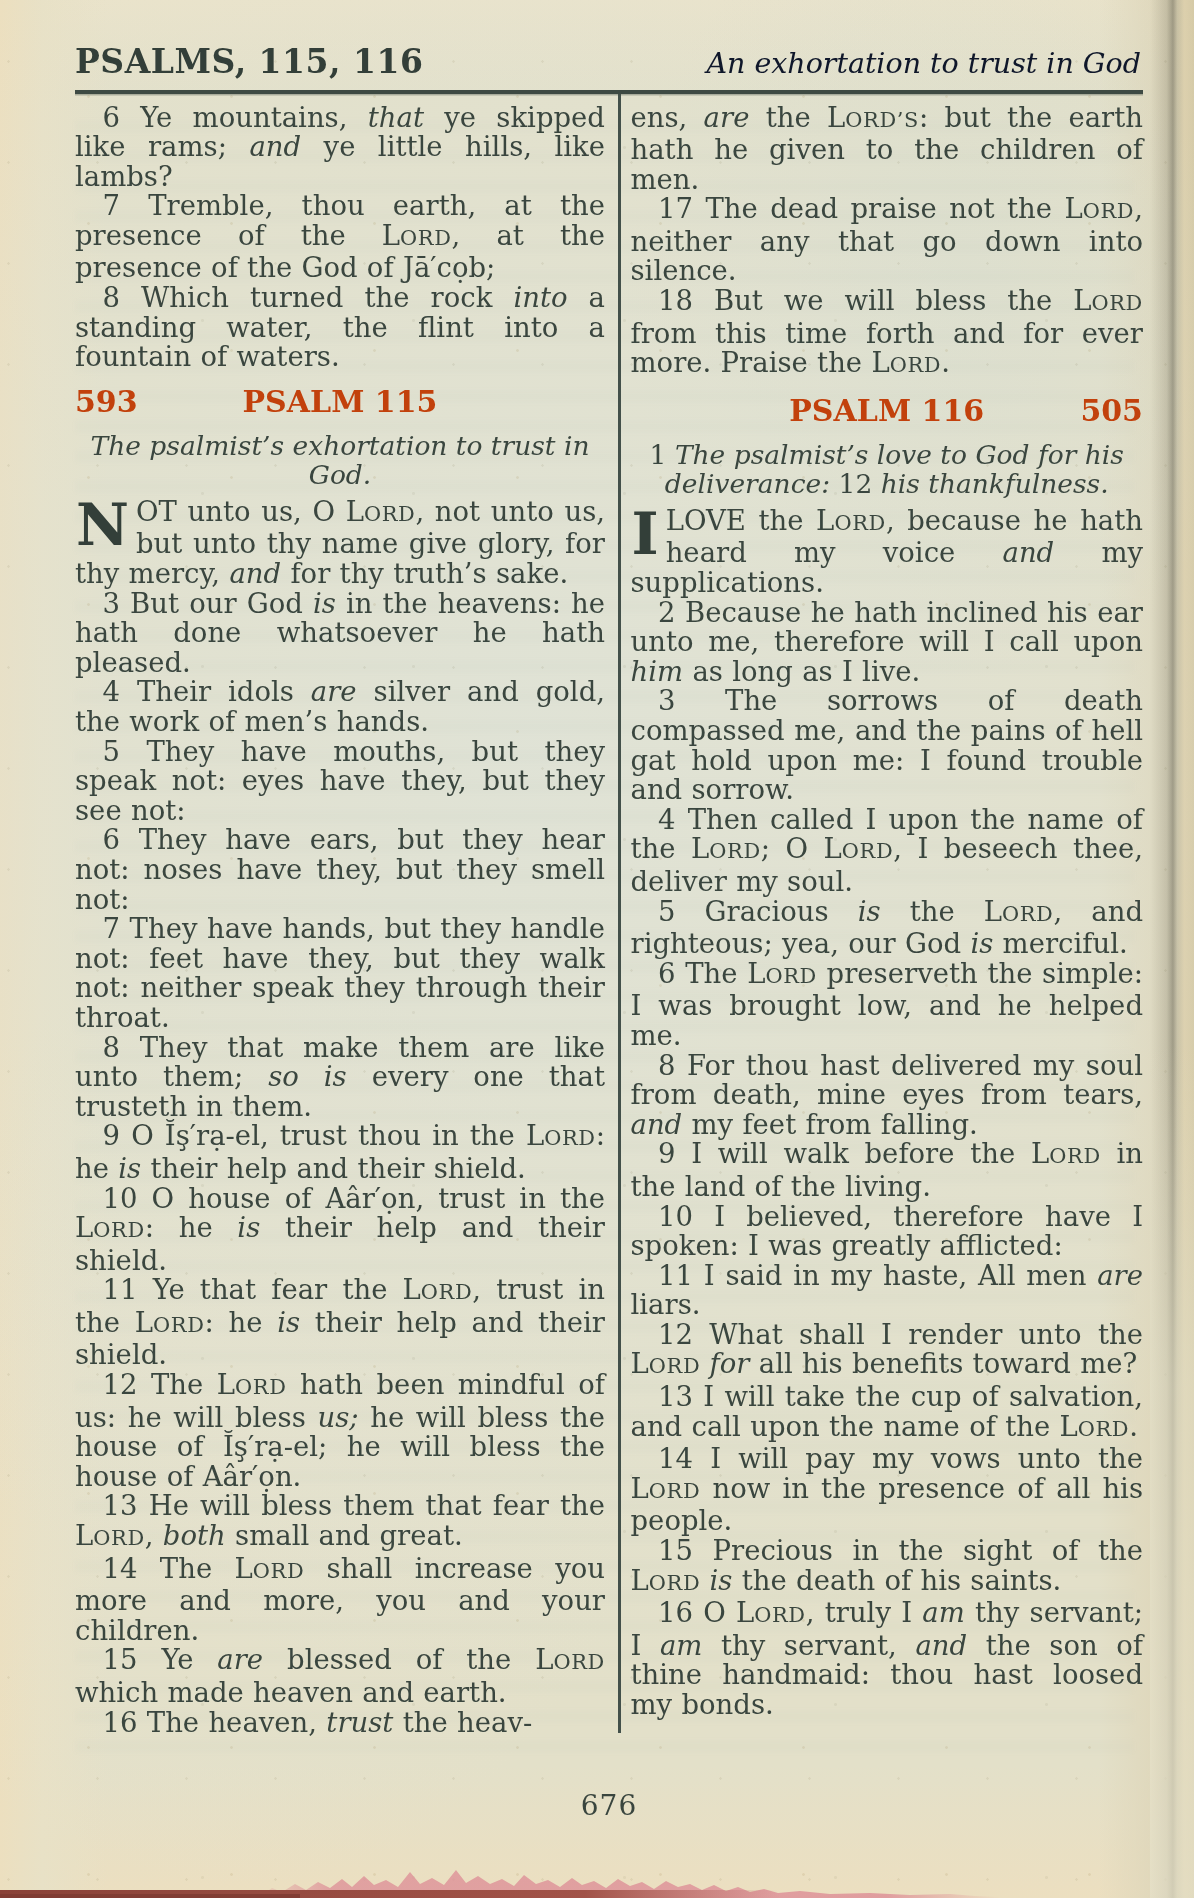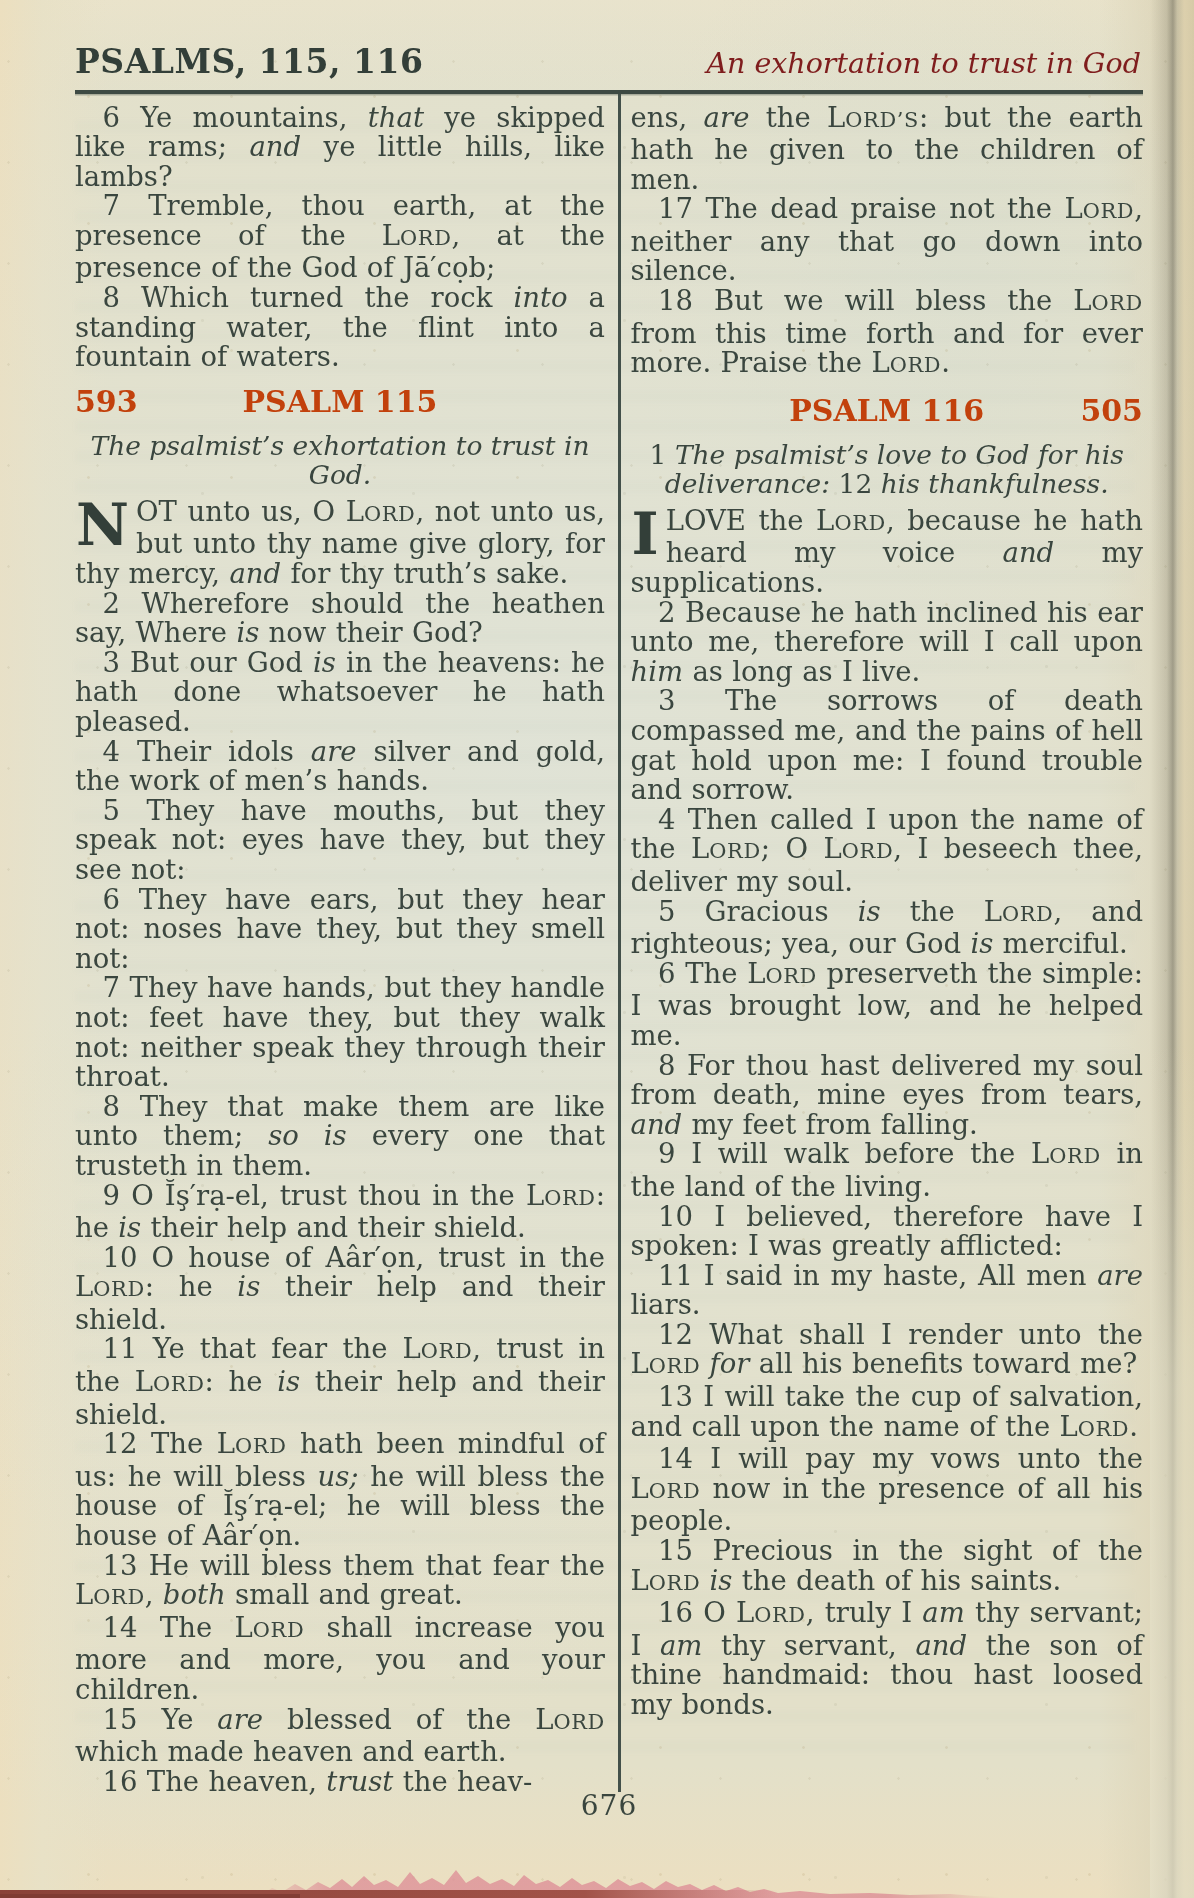--- a/index.html
+++ b/index.html
@@ -70,21 +70,21 @@
   .running-header {
     display: flex; justify-content: space-between; align-items: baseline;
     padding-right: 2px;
     gap: 36px;
   }
   .book-title {
     font-size: 33px; font-weight: bold; letter-spacing: 0.5px;
     color: #333f39; margin: 0;
   }
   .running-head {
-    font-style: italic; font-size: 28.5px; color: #7f1d1d; text-align: right;
+    font-style: italic; font-size: 28.5px; color: #0f172a; text-align: right;
   }
   .header-rule {
     height: 3.5px; background: #3e4a43; margin-top: 9px;
     box-shadow: 0 1.5px 0 rgba(62,74,67,0.35);
   }
 
   .columns { display: flex; margin-top: 9px; position: relative; }
   .col { width: 530px; }
   .col-divider {
     width: 2.5px; background: #43504a; align-self: stretch;
@@ -144,21 +144,20 @@
   <div class="header-rule"></div>
 
   <div class="columns">
     <div class="col left-col">
         <p class="verse">6 Ye mountains, <i>that</i> ye skipped like rams; <i>and</i> ye little hills, like lambs?</p>
         <p class="verse">7 Tremble, thou earth, at the presence of the L<sc>ORD</sc>, at the presence of the God of Jā′cọb;</p>
         <p class="verse">8 Which turned the rock <i>into</i> a standing water, the flint into a fountain of waters.</p>
         <div class="psalm-heading"><span class="hnum-left">593</span><span class="htitle">PSALM 115</span><span class="hnum-right"></span></div>
         <p class="summary"><i>The psalmist’s exhortation to trust in God.</i></p>
         <p class="verse dropcap-verse"><span class="dropcap">N</span>OT unto us, O L<sc>ORD</sc>, not unto us, but unto thy name give glory, for thy mercy, <i>and</i> for thy truth’s sake.</p>
-        <p class="verse">2 Wherefore should the heathen say, Where <i>is</i> now their God?</p>
         <p class="verse">3 But our God <i>is</i> in the heavens: he hath done whatsoever he hath pleased.</p>
         <p class="verse">4 Their idols <i>are</i> silver and gold, the work of men’s hands.</p>
         <p class="verse">5 They have mouths, but they speak not: eyes have they, but they see not:</p>
         <p class="verse">6 They have ears, but they hear not: noses have they, but they smell not:</p>
         <p class="verse">7 They have hands, but they handle not: feet have they, but they walk not: neither speak they through their throat.</p>
         <p class="verse">8 They that make them are like unto them; <i>so is</i> every one that trusteth in them.</p>
         <p class="verse">9 O Ĭş′rạ-el, trust thou in the L<sc>ORD</sc>: he <i>is</i> their help and their shield.</p>
         <p class="verse">10 O house of Aâr′ọn, trust in the L<sc>ORD</sc>: he <i>is</i> their help and their shield.</p>
         <p class="verse">11 Ye that fear the L<sc>ORD</sc>, trust in the L<sc>ORD</sc>: he <i>is</i> their help and their shield.</p>
         <p class="verse">12 The L<sc>ORD</sc> hath been mindful of us: he will bless <i>us;</i> he will bless the house of Ĭş′rạ-el; he will bless the house of Aâr′ọn.</p>

